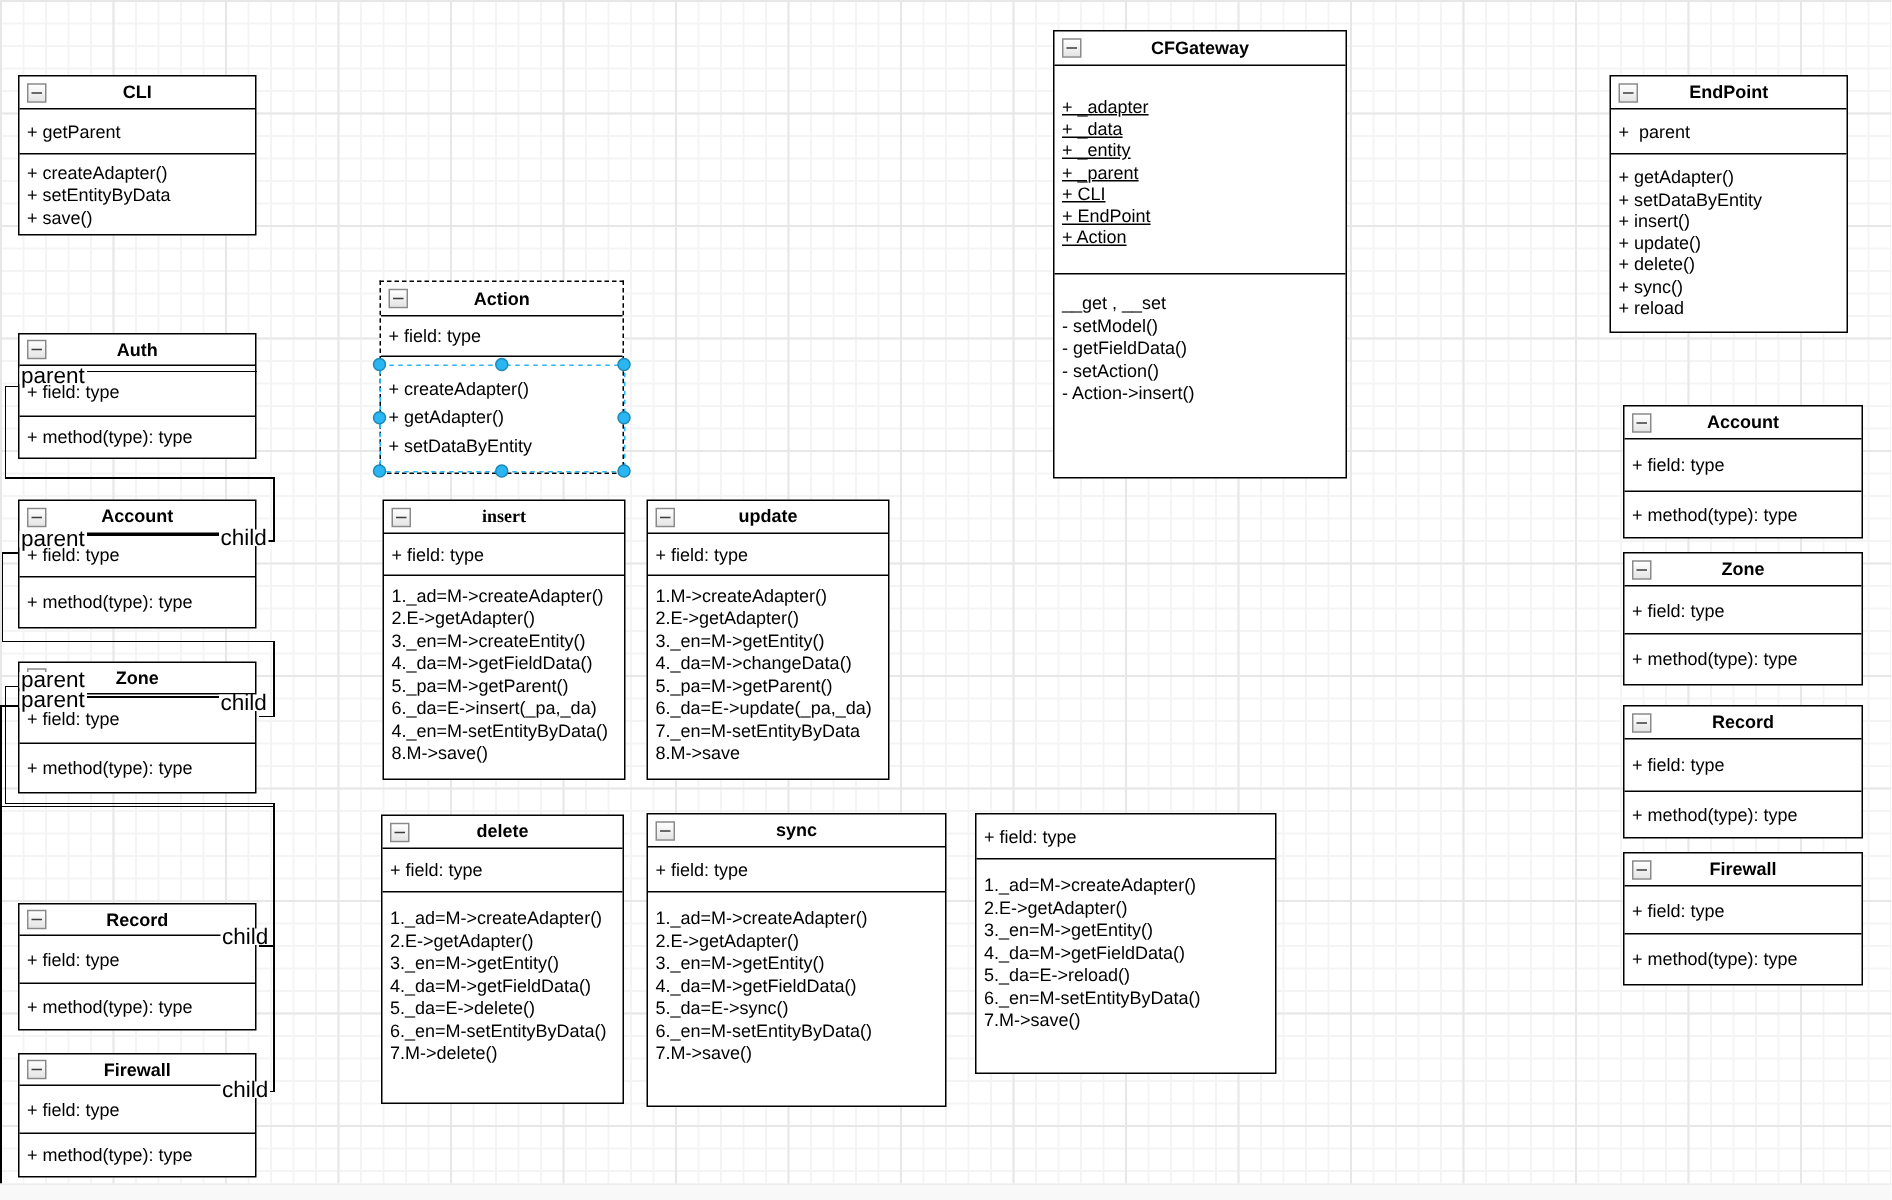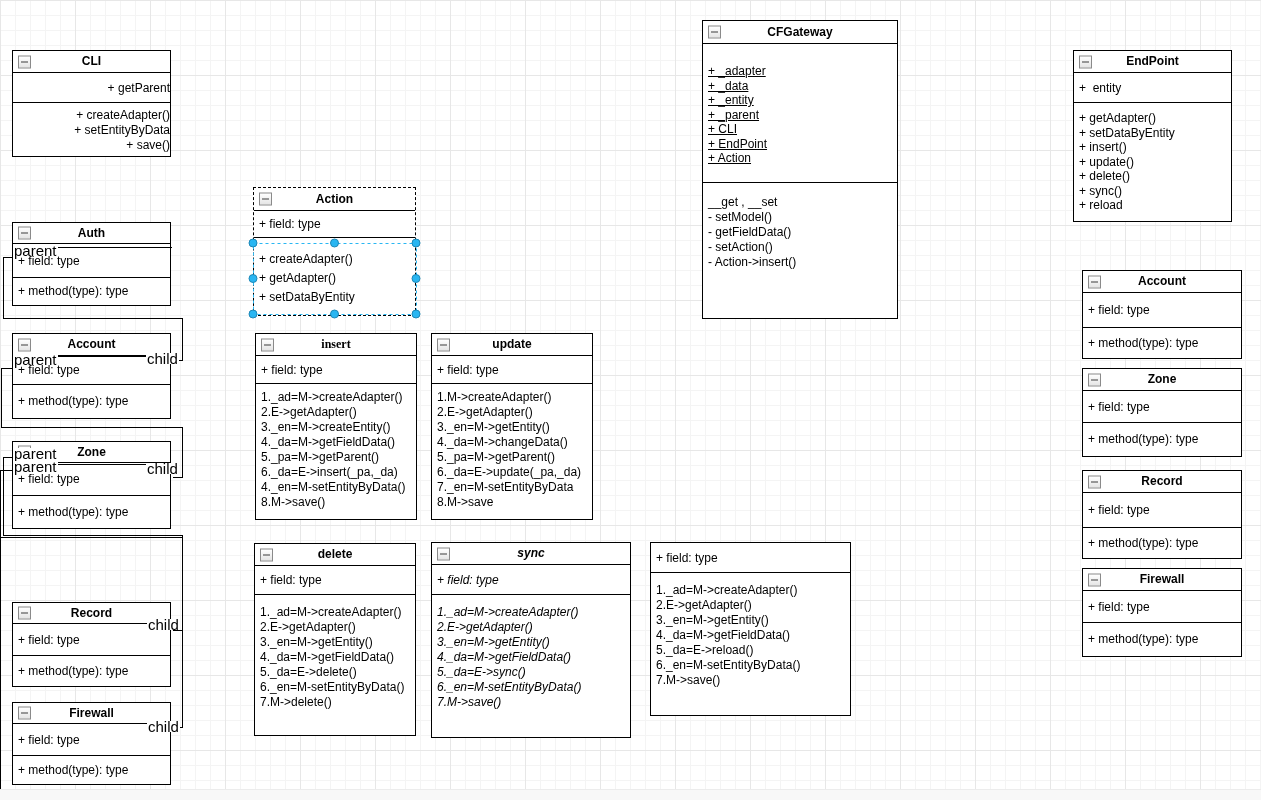--- a/index.html
+++ b/index.html
@@ -47,21 +47,21 @@
     position:absolute;left:0;top:789px;width:1261px;height:11px;
     background:#f8f8f8;border-top:1px solid #ececec;box-sizing:border-box;
   }
 </style>
 </head>
 <body>
 
 <div id="stage">
   <div id="grid"></div>
   <div id="boxes">
-      <div class="uml-box" style="left: 12px; top: 50px; width: 159px; text-align: right;">
+      <div class="uml-box" style="left: 12px; top: 50px; width: 159px;">
         <div class="uml-title" style="height: 22px;">
           <span class="collapse-icon"></span>
           <span>CLI</span>
         </div>
         <div class="uml-sec" style="height: 30px; line-height: 15px; padding-top: 7.5px;"><div>+ getParent</div></div>
         <div class="uml-sec" style="height: 53px; line-height: 15px; padding-top: 5px;"><div>+ createAdapter()</div><div>+ setEntityByData</div><div>+ save()</div></div>
       </div>
       <div class="uml-box" style="left: 12px; top: 222px; width: 159px;">
         <div class="uml-title" style="height: 21px;">
           <span class="collapse-icon"></span>
@@ -127,21 +127,21 @@
         <div class="uml-sec" style="height: 135px; line-height: 15px; padding-top: 6px;"><div>1.M-&gt;createAdapter()</div><div>2.E-&gt;getAdapter()</div><div>3._en=M-&gt;getEntity()</div><div>4._da=M-&gt;changeData()</div><div>5._pa=M-&gt;getParent()</div><div>6._da=E-&gt;update(_pa,_da)</div><div>7._en=M-setEntityByData</div><div>8.M-&gt;save</div></div>
       </div>
       <div class="uml-box" style="left: 254px; top: 543px; width: 162px;">
         <div class="uml-title" style="height: 22px;">
           <span class="collapse-icon"></span>
           <span>delete</span>
         </div>
         <div class="uml-sec" style="height: 29px; line-height: 15px; padding-top: 7px;"><div>+ field: type</div></div>
         <div class="uml-sec" style="height: 140px; line-height: 15px; padding-top: 10px;"><div>1._ad=M-&gt;createAdapter()</div><div>2.E-&gt;getAdapter()</div><div>3._en=M-&gt;getEntity()</div><div>4._da=M-&gt;getFieldData()</div><div>5._da=E-&gt;delete()</div><div>6._en=M-setEntityByData()</div><div>7.M-&gt;delete()</div></div>
       </div>
-      <div class="uml-box" style="left: 431px; top: 542px; width: 200px; font-style: italic;">
+      <div class="uml-box" style="left: 431px; top: 542px; width: 200px;">
         <div class="uml-title" style="height: 22px;">
           <span class="collapse-icon"></span>
           <span>sync</span>
         </div>
         <div class="uml-sec" style="height: 30px; line-height: 15px; padding-top: 7.5px;"><div>+ field: type</div></div>
         <div class="uml-sec" style="height: 142px; line-height: 15px; padding-top: 10px;"><div>1._ad=M-&gt;createAdapter()</div><div>2.E-&gt;getAdapter()</div><div>3._en=M-&gt;getEntity()</div><div>4._da=M-&gt;getFieldData()</div><div>5._da=E-&gt;sync()</div><div>6._en=M-setEntityByData()</div><div>7.M-&gt;save()</div></div>
       </div>
       <div class="uml-box" style="left: 650px; top: 542px; width: 201px;">
         <div class="uml-sec" style="height: 30px; line-height: 15px; padding-top: 7.5px;"><div>+ field: type</div></div>
         <div class="uml-sec" style="height: 142px; line-height: 15px; padding-top: 10px;"><div>1._ad=M-&gt;createAdapter()</div><div>2.E-&gt;getAdapter()</div><div>3._en=M-&gt;getEntity()</div><div>4._da=M-&gt;getFieldData()</div><div>5._da=E-&gt;reload()</div><div>6._en=M-setEntityByData()</div><div>7.M-&gt;save()</div></div>
@@ -152,21 +152,21 @@
           <span>CFGateway</span>
         </div>
         <div class="uml-sec" style="height: 139px; line-height: 14.5px; padding-top: 20px; text-decoration: underline;"><div>+ _adapter</div><div>+ _data</div><div>+ _entity</div><div>+ _parent</div><div>+ CLI</div><div>+ EndPoint</div><div>+ Action</div></div>
         <div class="uml-sec" style="height: 135px; line-height: 15px; padding-top: 12px;"><div>__get , __set</div><div>- setModel()</div><div>- getFieldData()</div><div>- setAction()</div><div>- Action-&gt;insert()</div></div>
       </div>
       <div class="uml-box" style="left: 1073px; top: 50px; width: 159px;">
         <div class="uml-title" style="height: 22px;">
           <span class="collapse-icon"></span>
           <span>EndPoint</span>
         </div>
-        <div class="uml-sec" style="height: 30px; line-height: 15px; padding-top: 7.5px;"><div>+  entity</div></div>
+        <div class="uml-sec" style="height: 30px; line-height: 15px; padding-top: 7.5px;"><div>+  parent</div></div>
         <div class="uml-sec" style="height: 118px; line-height: 14.5px; padding-top: 8px;"><div>+ getAdapter()</div><div>+ setDataByEntity</div><div>+ insert()</div><div>+ update()</div><div>+ delete()</div><div>+ sync()</div><div>+ reload</div></div>
       </div>
       <div class="uml-box" style="left: 1082px; top: 270px; width: 160px;">
         <div class="uml-title" style="height: 22px;">
           <span class="collapse-icon"></span>
           <span>Account</span>
         </div>
         <div class="uml-sec" style="height: 35px; line-height: 15px; padding-top: 10px;"><div>+ field: type</div></div>
         <div class="uml-sec" style="height: 30px; line-height: 15px; padding-top: 7.5px;"><div>+ method(type): type</div></div>
       </div>

